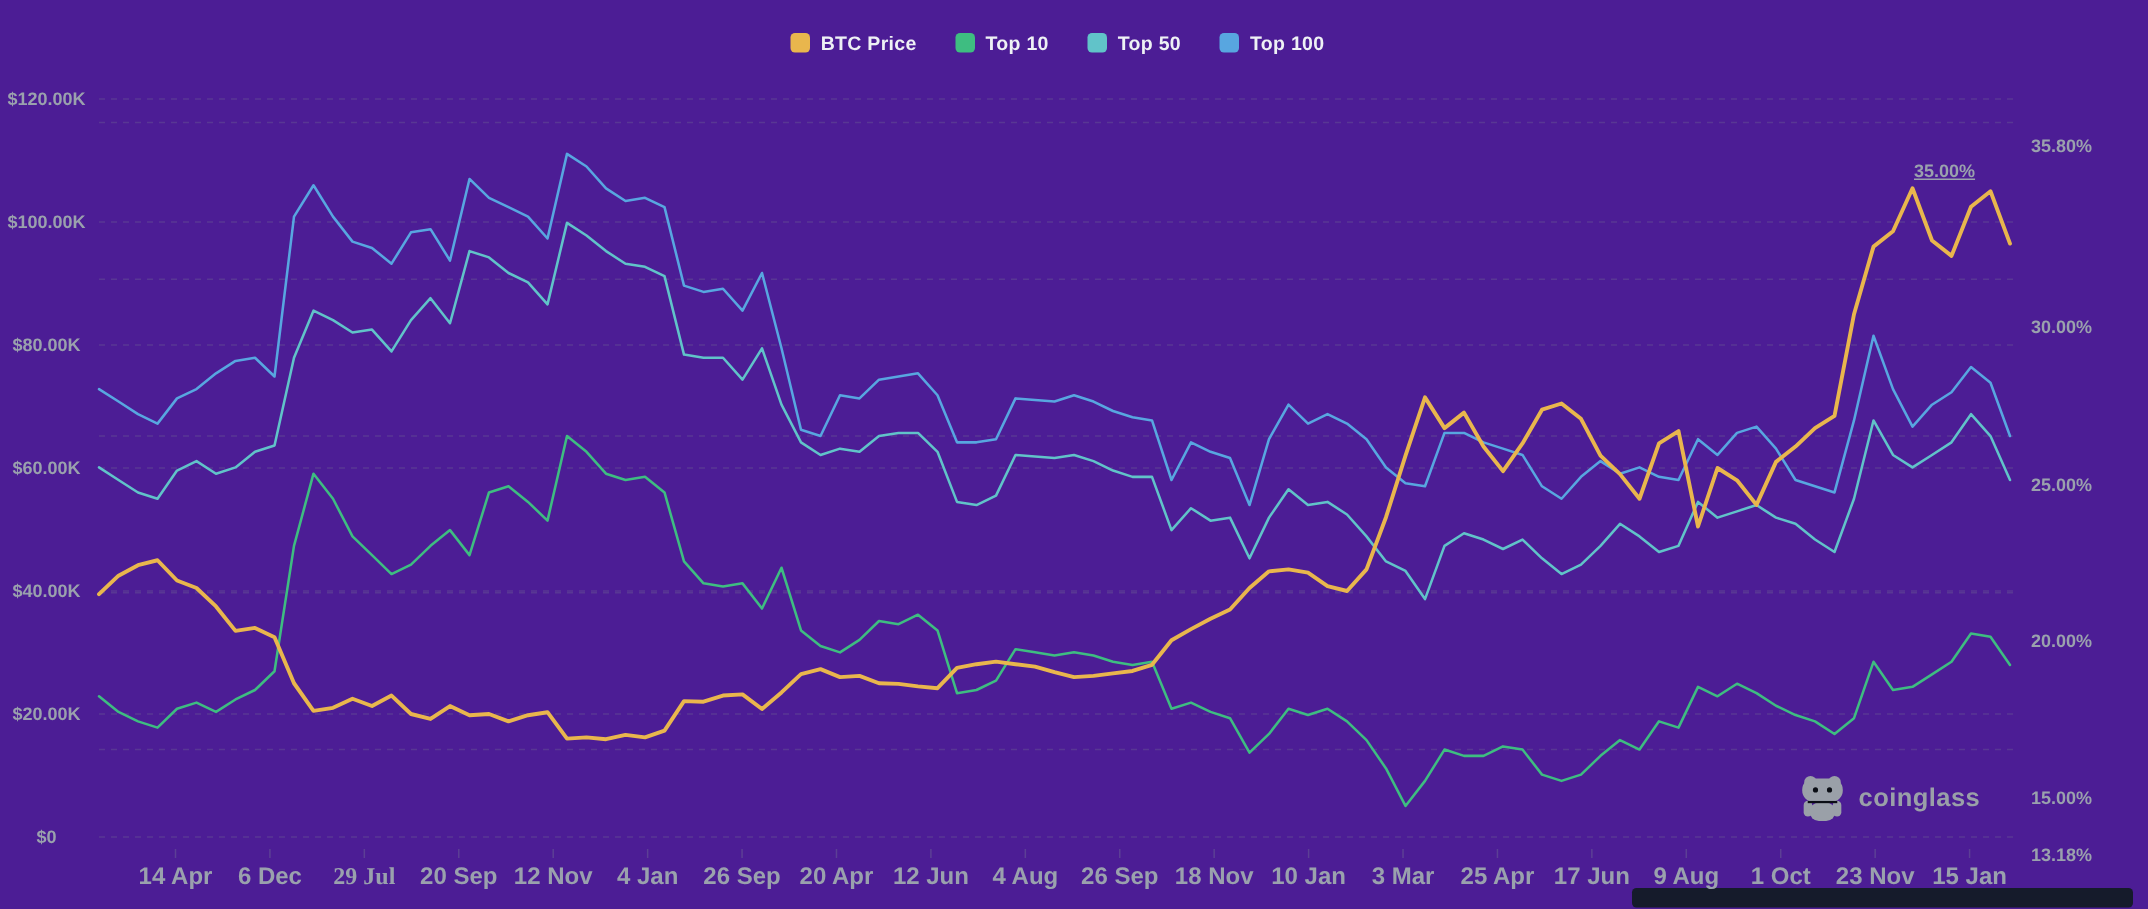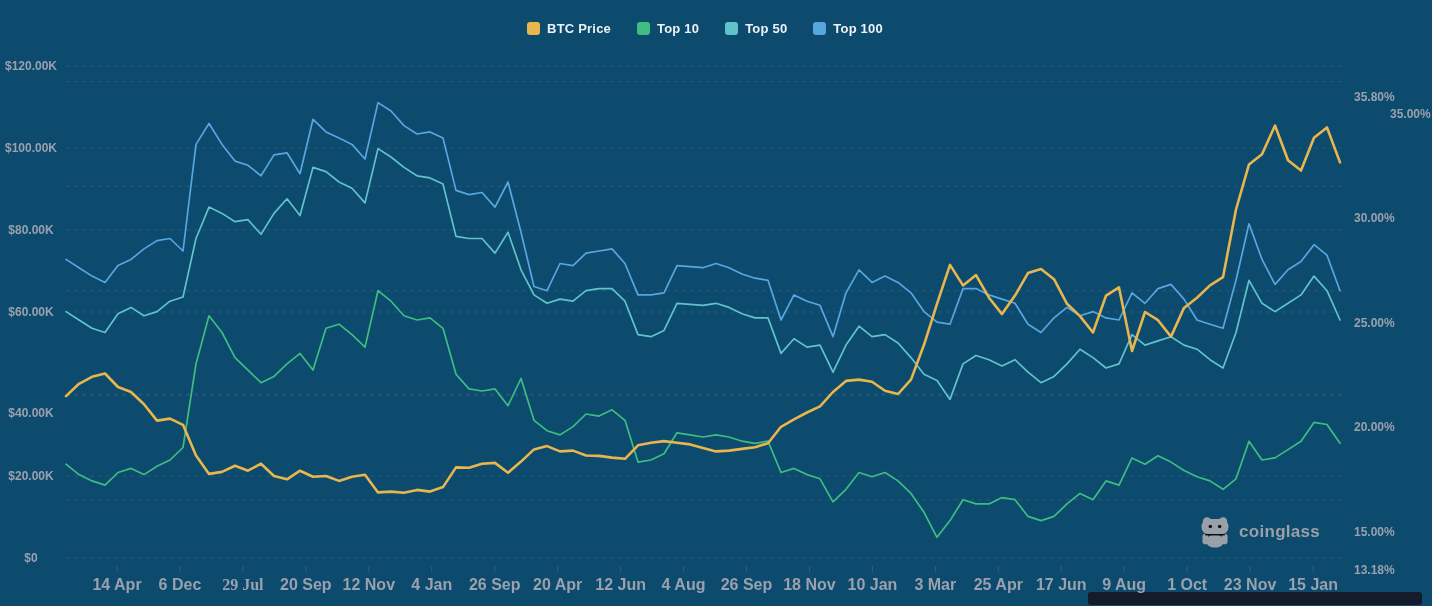--- a/index.html
+++ b/index.html
@@ -1,16 +1,16 @@
 <!DOCTYPE html>
 <html><head>
 <meta charset="utf-8">
 <style>
   html,body{margin:0;padding:0;background:#0b0e15;}
-  #app{position:relative;width:1432px;height:606px;background:#0c4a6e;overflow:hidden;
+  #app{position:relative;width:1432px;height:606px;background:#4c1d95;overflow:hidden;
        font-family:"Liberation Sans", sans-serif;}
   
   #legend{position:absolute;top:21px;left:0;width:1410px;display:flex;justify-content:center;
           align-items:center;gap:26px;}
   .legend-item{display:flex;align-items:center;gap:7px;cursor:pointer;}
   .legend-swatch{width:13px;height:13px;border-radius:3px;background:#888;}
   .legend-label{color:#eef1f5;font-size:13px;font-weight:700;letter-spacing:.2px;}
   
   .ylab{position:absolute;font-size:12px;font-weight:600;color:#9aa1ad;transform:translateY(-50%);}
   .ylab.left{left:0;width:62px;text-align:center;}
@@ -103,25 +103,25 @@
       <rect x="4" y="14.6" width="16" height="1.2" fill="#0b0e15"></rect>
     </svg>
     <span class="wm-text">coinglass</span>
   </div>
 
   <div id="scrollbar"></div>
 <div class="ylab left" style="top: 66px;">$120.00K</div>
     <div class="ylab left" style="top: 148px;">$100.00K</div>
     <div class="ylab left" style="top: 230px;">$80.00K</div>
     <div class="ylab left" style="top: 312px;">$60.00K</div>
-    <div class="ylab left" style="top: 394px; margin-top: 19px;">$40.00K</div>
+    <div class="ylab left" style="top: 394px;">$40.00K</div>
     <div class="ylab left" style="top: 476px;">$20.00K</div>
     <div class="ylab left" style="top: 558px;">$0</div>
     <div class="ylab right" style="top: 65px; left: 1354px;">35.80%</div>
-    <div class="ylab right" style="top: 81.72px; left: 1390px;">35.00%</div>
+    <div class="ylab right" style="top: 81.72px; left: 1276px; text-decoration: underline;">35.00%</div>
     <div class="ylab right" style="top: 186.22px; left: 1354px;">30.00%</div>
     <div class="ylab right" style="top: 290.72px; left: 1354px;">25.00%</div>
     <div class="ylab right" style="top: 395.22px; left: 1354px;">20.00%</div>
     <div class="ylab right" style="top: 499.72px; left: 1354px;">15.00%</div>
     <div class="ylab right" style="top: 537.758px; left: 1354px;">13.18%</div>
     <div class="xlab" style="left: 117px;">14 Apr</div>
     <div class="xlab" style="left: 179.95px;">6 Dec</div>
     <div class="xlab" style="left: 242.9px; font-family: Liberation Serif, serif;">29 Jul</div>
     <div class="xlab" style="left: 305.85px;">20 Sep</div>
     <div class="xlab" style="left: 368.8px;">12 Nov</div>

